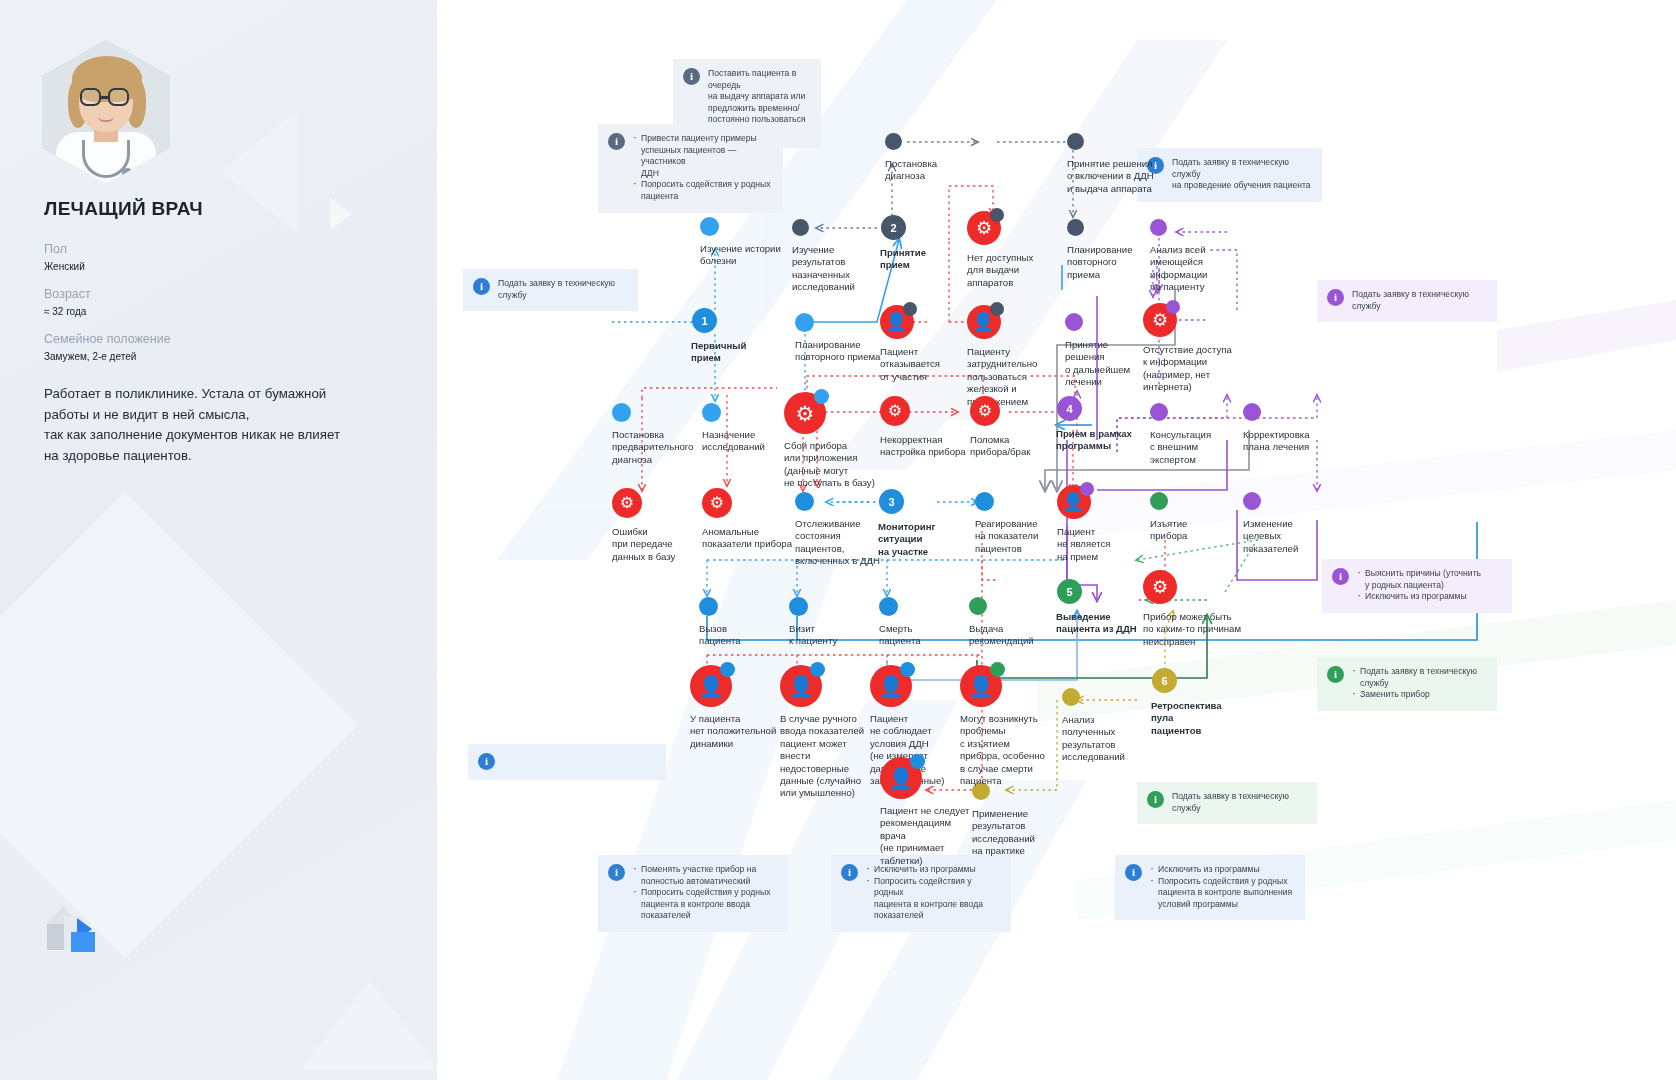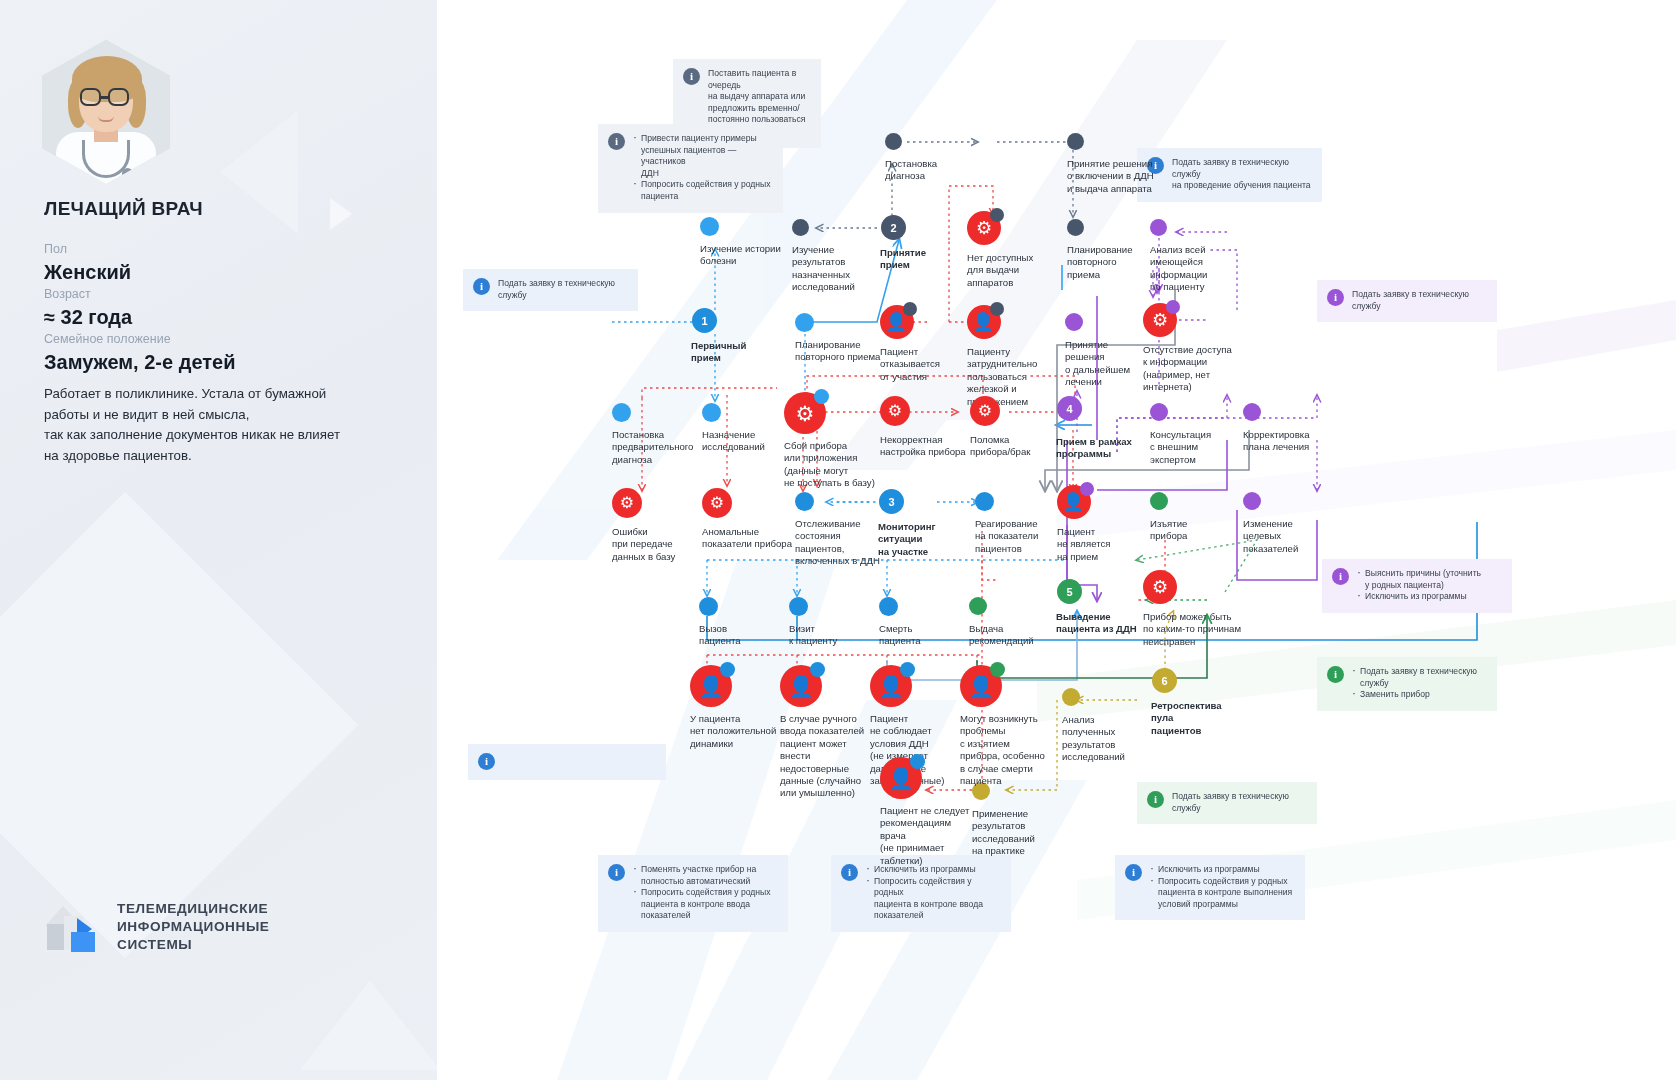--- a/index.html
+++ b/index.html
@@ -53,21 +53,21 @@
   .a-neck  { position:absolute; left:52px; top:86px; width:24px; height:16px; background:#e8bb9e; }
   .a-steth { position:absolute; left:40px; top:100px; width:48px; height:38px;
              border:3px solid #8e99a6; border-top:none; border-radius:0 0 26px 26px; }
   .a-steth-d { position:absolute; left:80px; top:128px; width:11px; height:11px;
              background:#8e99a6; border-radius:50%; }
 
   #persona-title { position:absolute; left:44px; top:198px; font-size:19px;
     font-weight:bold; letter-spacing:.3px; color:#1c2430; }
 
   .fld-label { position:absolute; left:44px; font-size:12.5px; color:#97a3b4; }
-  .fld-value { position:absolute; left:44px; font-size:20px; font-weight:bold; color:#141c27; }
+  .fld-value { position:absolute; left:44px; font-size:10px; font-weight:normal; color:#141c27; }
   #lbl-gender { top:242px; } #val-gender { top:261px; }
   #lbl-age    { top:287px; } #val-age    { top:306px; }
   #lbl-family { top:332px; } #val-family { top:351px; }
 
   .para { position:absolute; left:44px; width:310px; font-size:13.3px;
     line-height:20.5px; color:#232c38; white-space:pre-line; }
   #para-1 { top:384px; }
   #para-2 { top:462px; }
 
   #logo-wrap { position:absolute; left:45px; top:898px; display:flex; align-items:center; gap:14px; }
@@ -162,23 +162,20 @@
 на здоровье пациентов.</div>
 
     <div id="logo-wrap">
       <div class="logo-mark">
         <div class="lm-cube"></div>
           <div class="lm-cube2"></div>
           <div class="lm-cube3"></div>
         <div class="lm-blue1"></div>
           <div class="lm-blue2"></div>
       </div>
-      <div class="logo-text">ТЕЛЕМЕДИЦИНСКИЕ
-ИНФОРМАЦИОННЫЕ
-СИСТЕМЫ</div>
     </div>
   </div>
 
   <div id="canvas">
 
     <svg id="band-svg">
       <g opacity="0.55">
         <path d="M 470 0 L 560 0 L 150 560 L 60 560 Z" fill="#e9f2fc"></path>
         <path d="M 300 560 L 400 560 L 230 1080 L 120 1080 Z" fill="#eaf3fd"></path>
         <path d="M 430 700 L 520 700 L 330 1080 L 240 1080 Z" fill="#eaf3fd"></path>
@@ -401,21 +398,21 @@
 прием</div>
     </div>
     <div class="node" style="left:442px; top:489px;">
       <div class="num" style="width:25px;height:25px;background:#1f8fdd;">3</div>
       <div class="dot-lbl bold" style="left:-1px; top:32px;">Мониторинг
 ситуации
 на участке</div>
     </div>
     <div class="node" style="left:620px; top:396px;">
       <div class="num" style="width:25px;height:25px;background:#9a54d6;">4</div>
-      <div class="dot-lbl bold" style="left:-1px; top:32px; width:96px;margin-top:8px;">Прием в рамках
+      <div class="dot-lbl bold" style="left:-1px; top:32px; width:96px;">Прием в рамках
 программы</div>
     </div>
     <div class="node" style="left:620px; top:579px;">
       <div class="num" style="width:25px;height:25px;background:#2f9e58;">5</div>
       <div class="dot-lbl bold" style="left:-1px; top:32px; width:100px;">Выведение
 пациента из ДДН</div>
     </div>
     <div class="node" style="left:715px; top:668px;">
       <div class="num" style="width:25px;height:25px;background:#c3aa30;">6</div>
       <div class="dot-lbl bold" style="left:-1px; top:32px;">Ретроспектива

